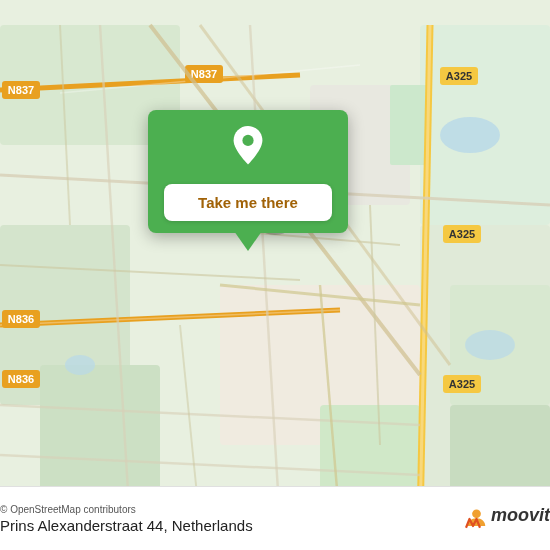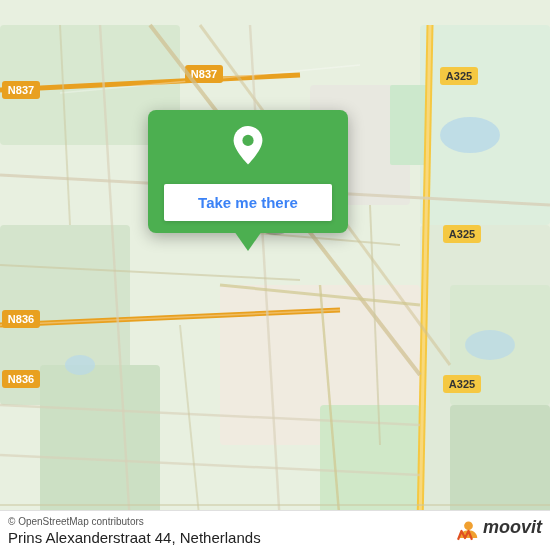--- a/index.html
+++ b/index.html
@@ -64,47 +64,47 @@
     }
 
     .pin-icon {
       width: 48px;
       height: 48px;
       margin-bottom: 10px;
     }
 
     .take-me-there-btn {
       background: white;
-      color: #3b82f6;
+      color: #a16207;
       border: none;
-      border-radius: 2px;
+      border-radius: 8px;
       padding: 10px 20px;
       font-size: 15px;
       font-weight: 600;
       cursor: pointer;
       width: 100%;
       text-align: center;
       margin-bottom: 12px;
       box-shadow: 0 1px 4px rgba(0,0,0,0.15);
     }
 
     
     .bottom-bar {
       position: absolute;
       bottom: 0;
       left: 0;
       right: 0;
       background: white;
       border-top: 1px solid #e0e0e0;
-      padding: 10px 8px;
+      padding: 10px 0;
       display: flex;
       align-items: center;
       justify-content: space-between;
       z-index: 20;
-      height: 40px;
+      height: 64px;
     }
 
     .bottom-left {
       display: flex;
       flex-direction: column;
       gap: 2px;
     }
 
     .osm-credit {
       font-size: 10px;

